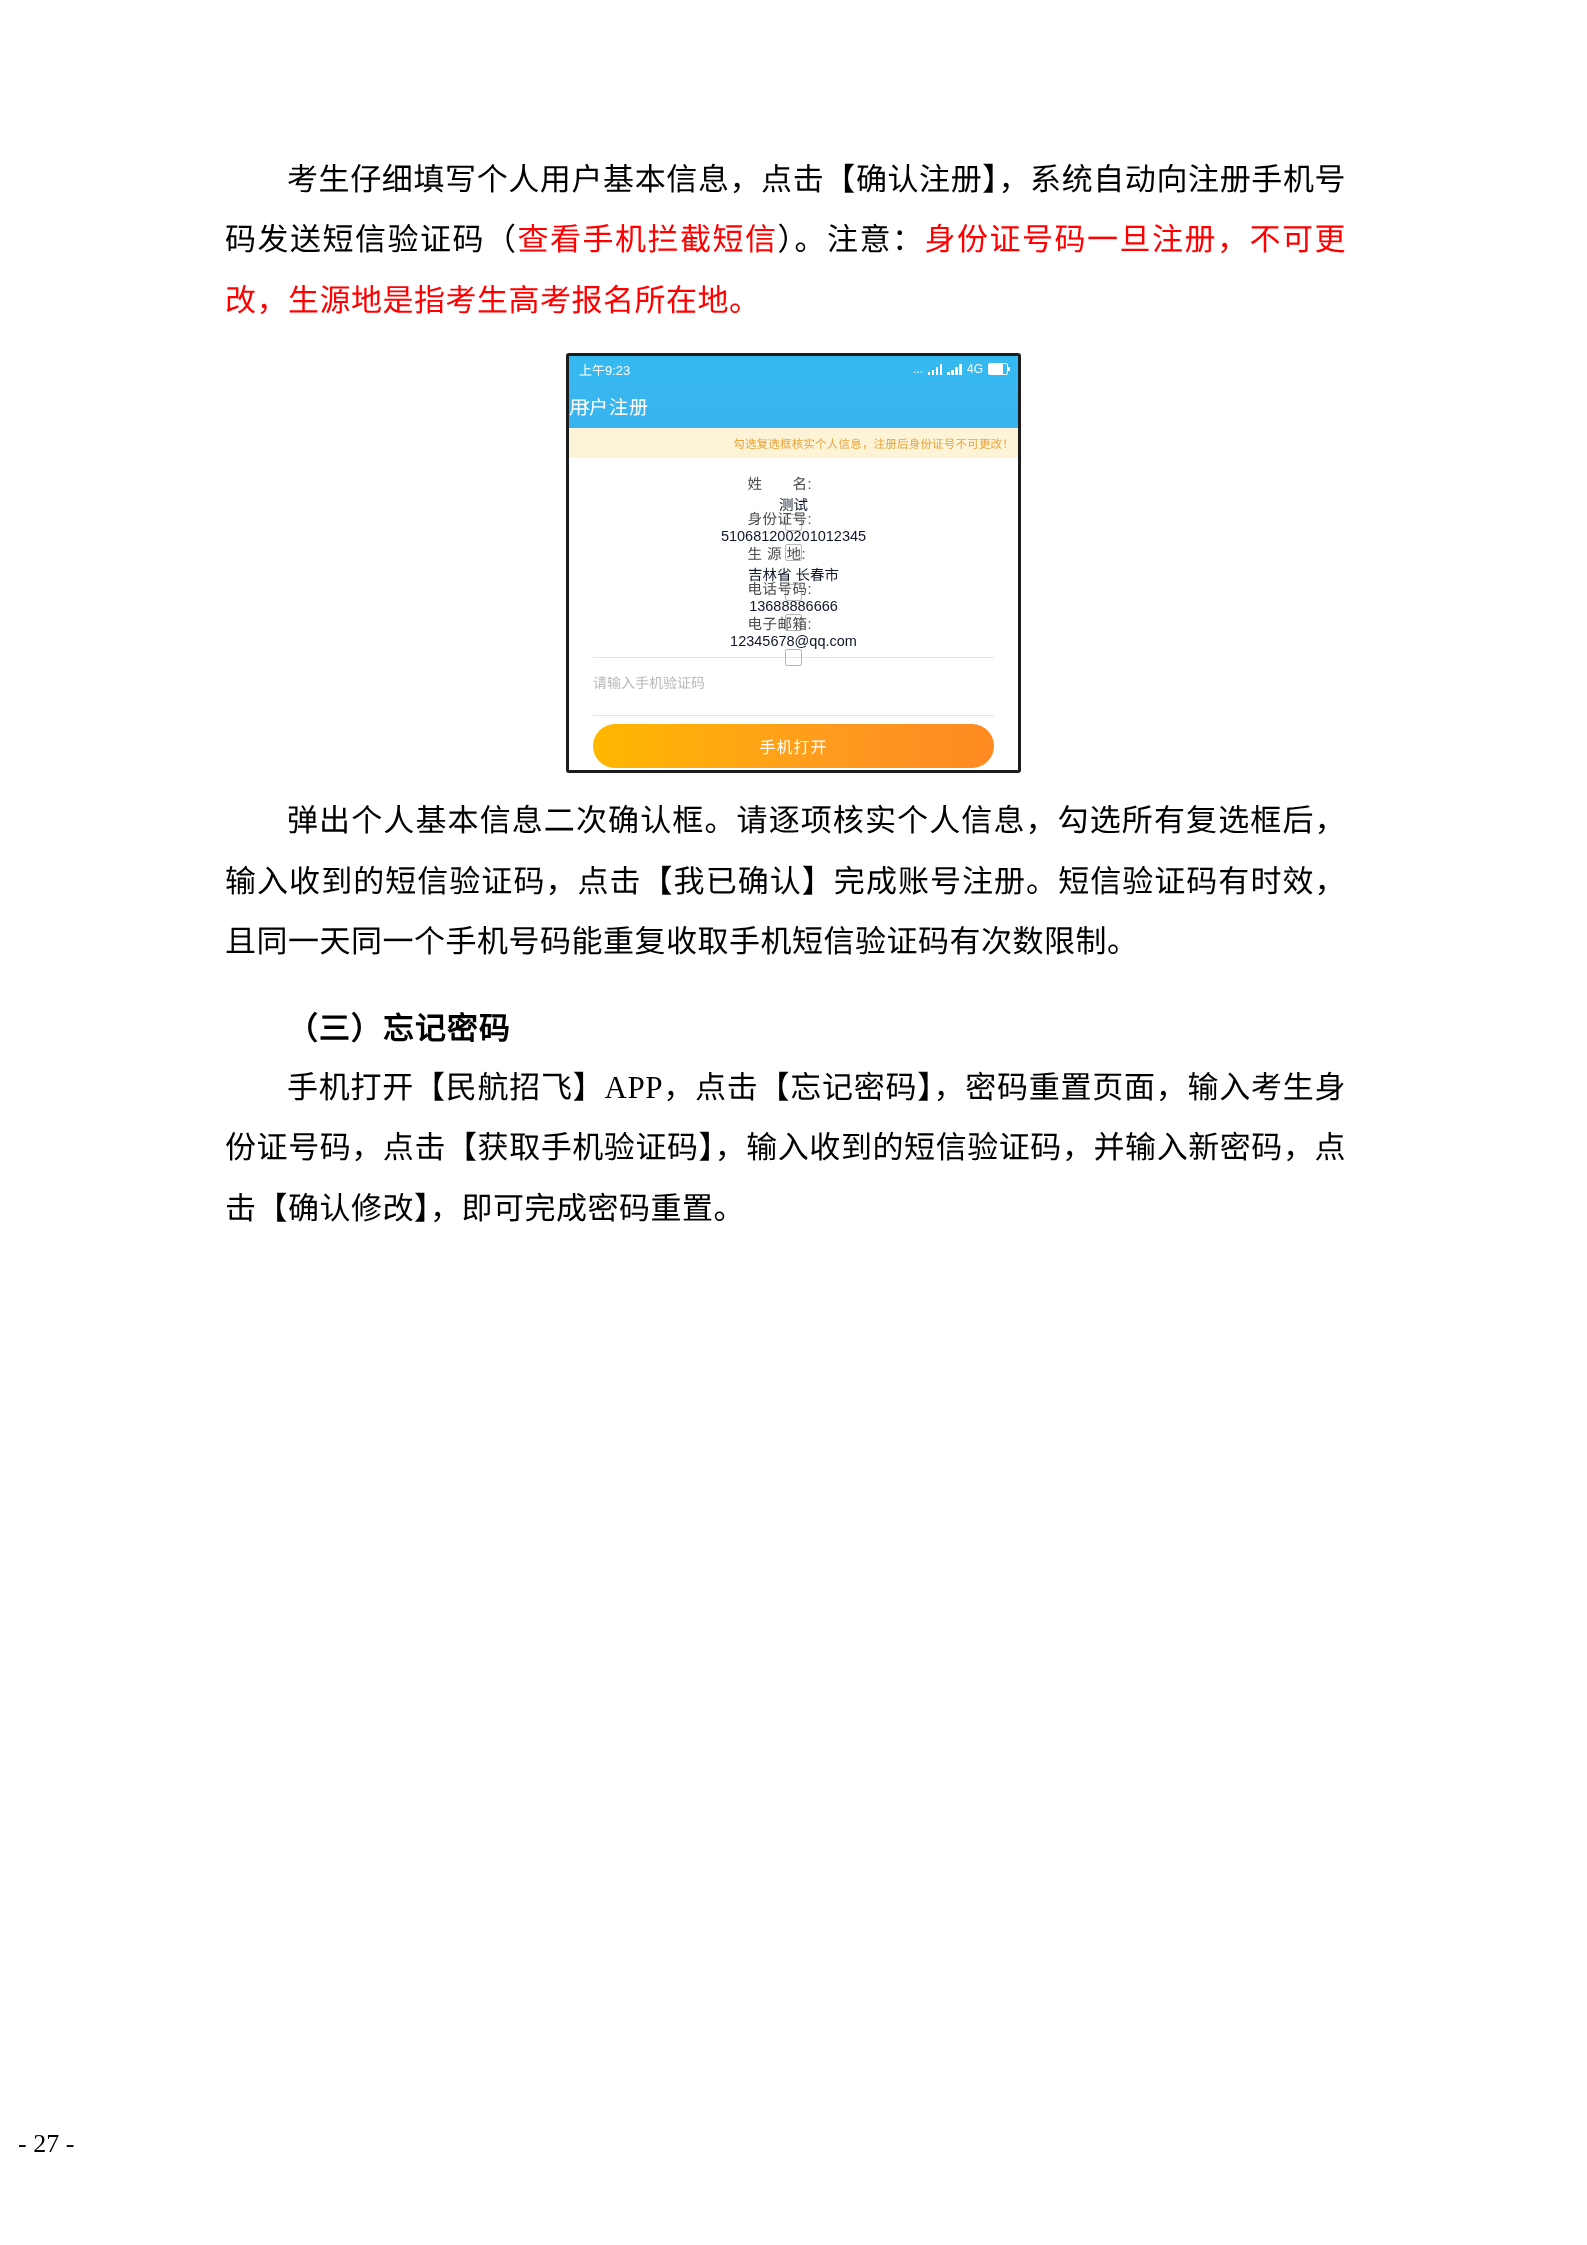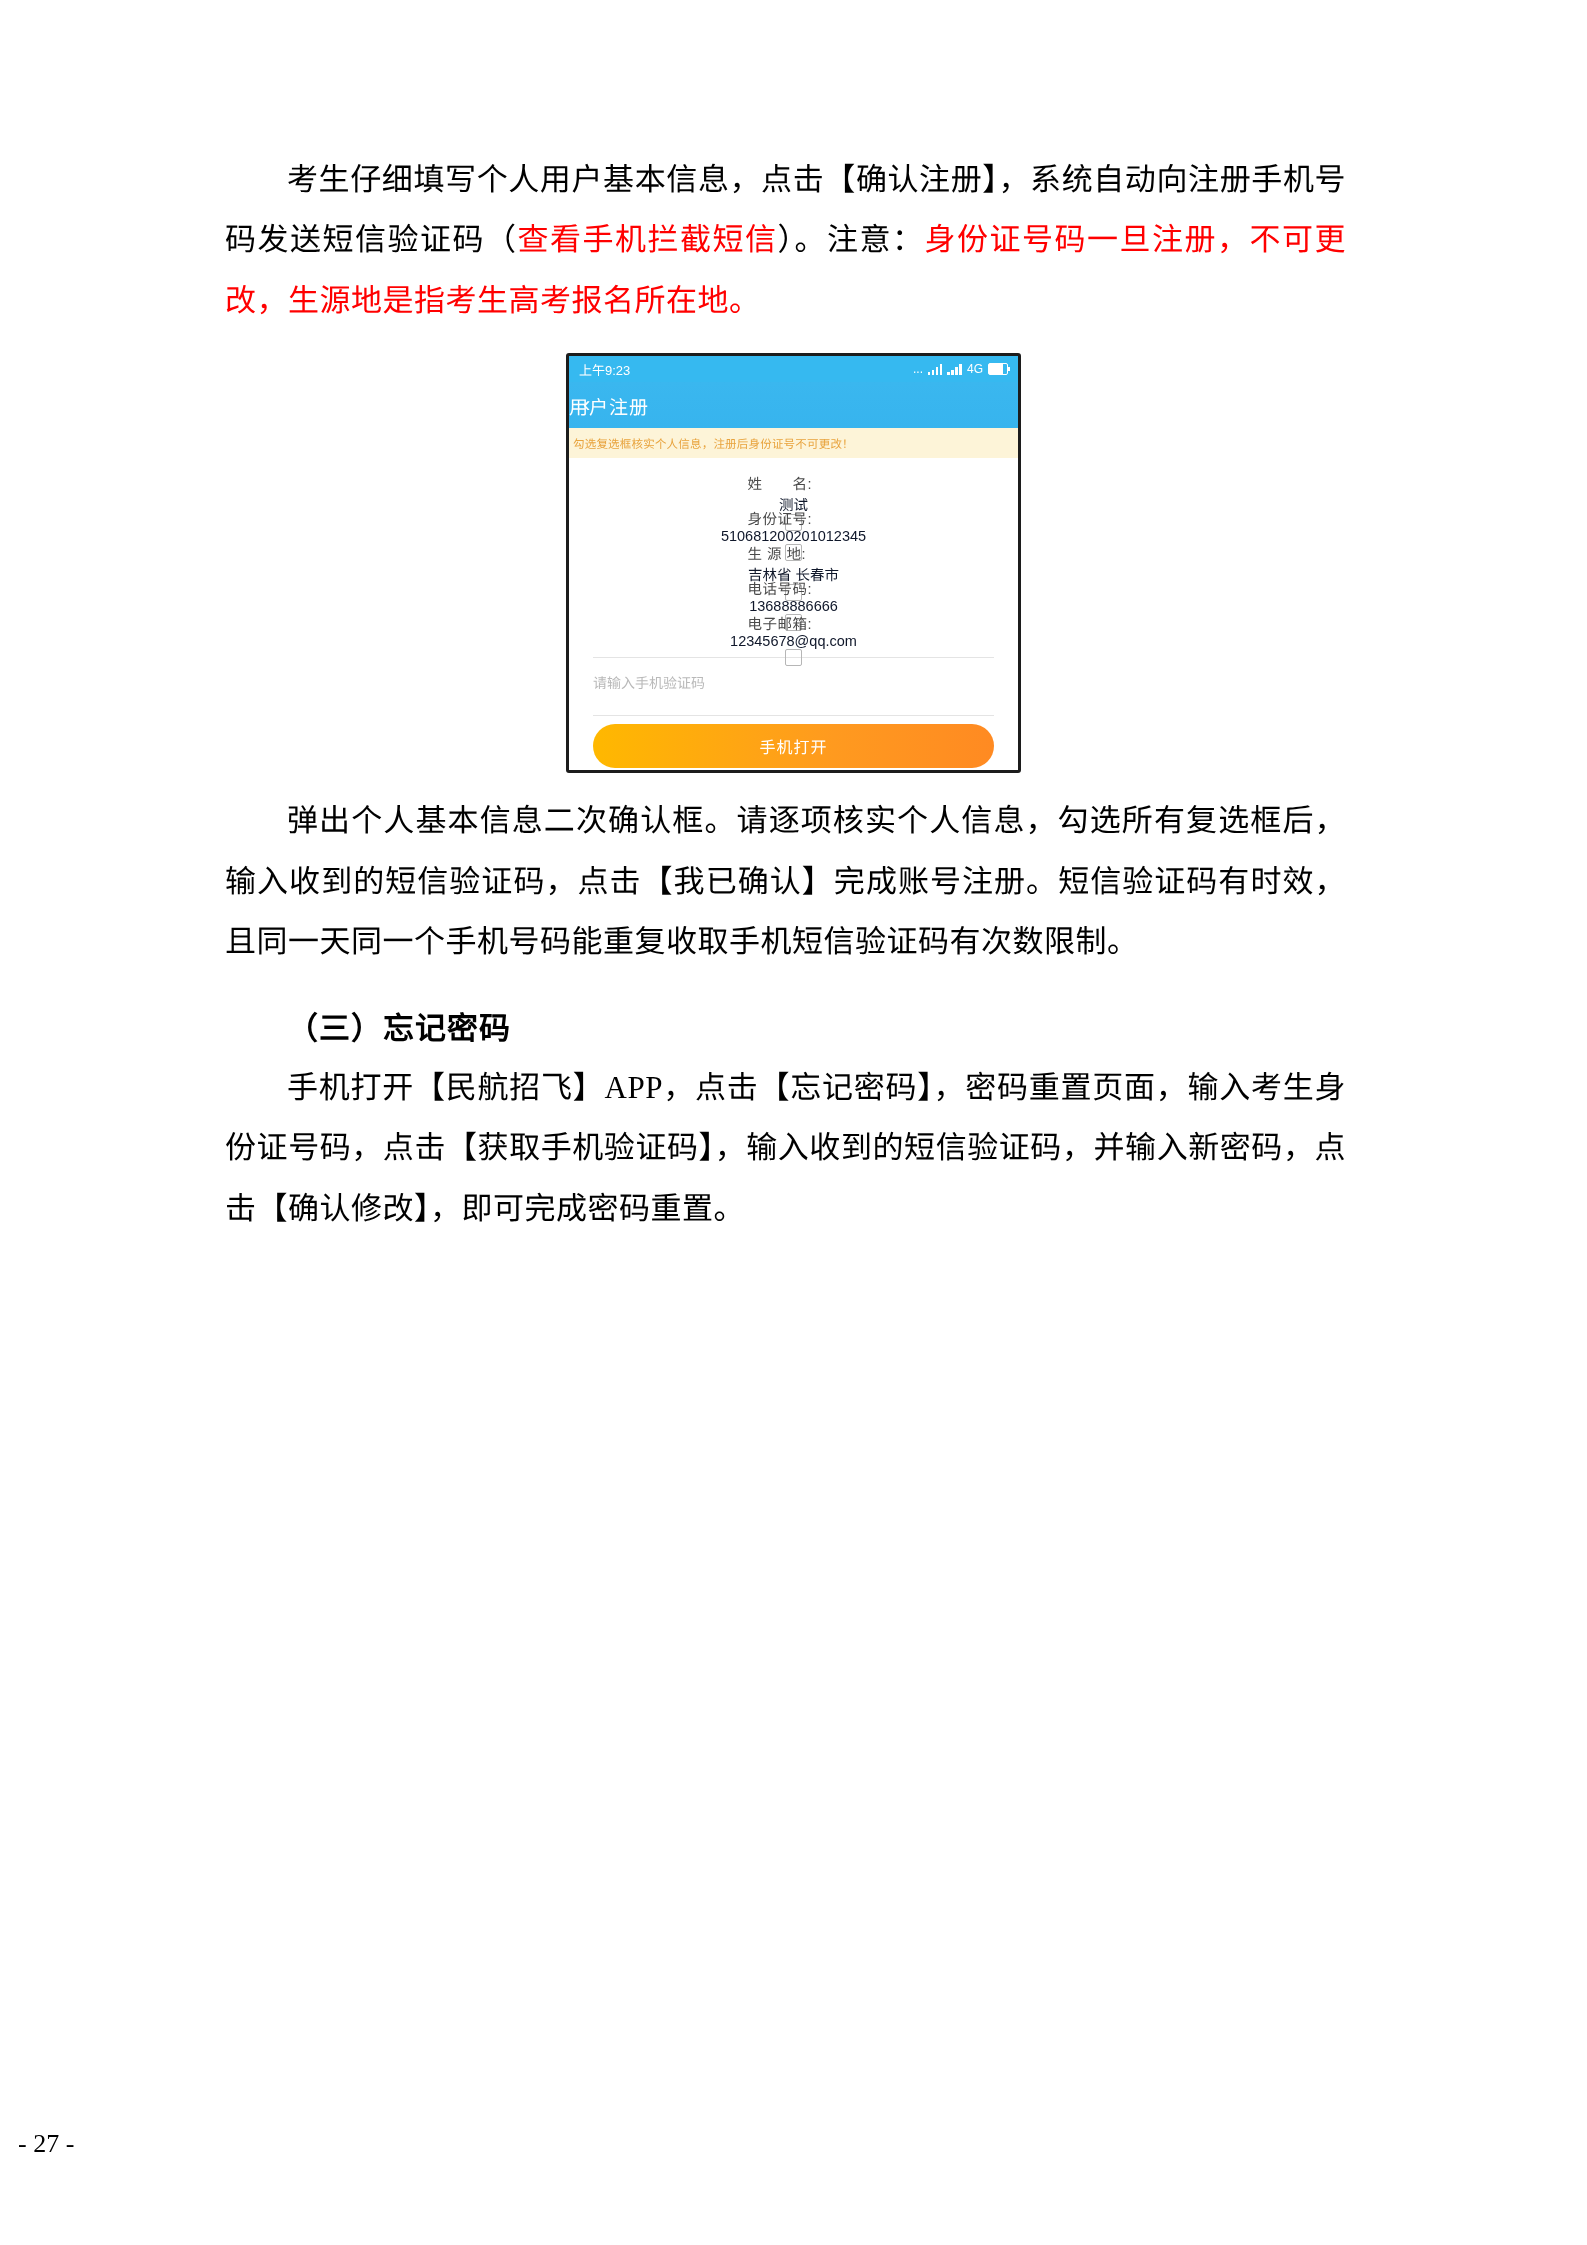--- a/index.html
+++ b/index.html
@@ -122,21 +122,21 @@
   .nav-title {
     width: 100%;
     text-align: left;
     font-size: 19px;
     letter-spacing: 1px;
   }
   .notice-bar {
     background: #fdf4d8;
     color: #e8a33d;
     font-size: 11.5px;
-    text-align: left;
+    text-align: right;
     padding: 7px 4px;
     letter-spacing: 0.2px;
   }
   .form-area {
     padding: 14px 24px 0 24px;
   }
   .form-row {
     display: flex;
     align-items: center;
     height: 35px;

